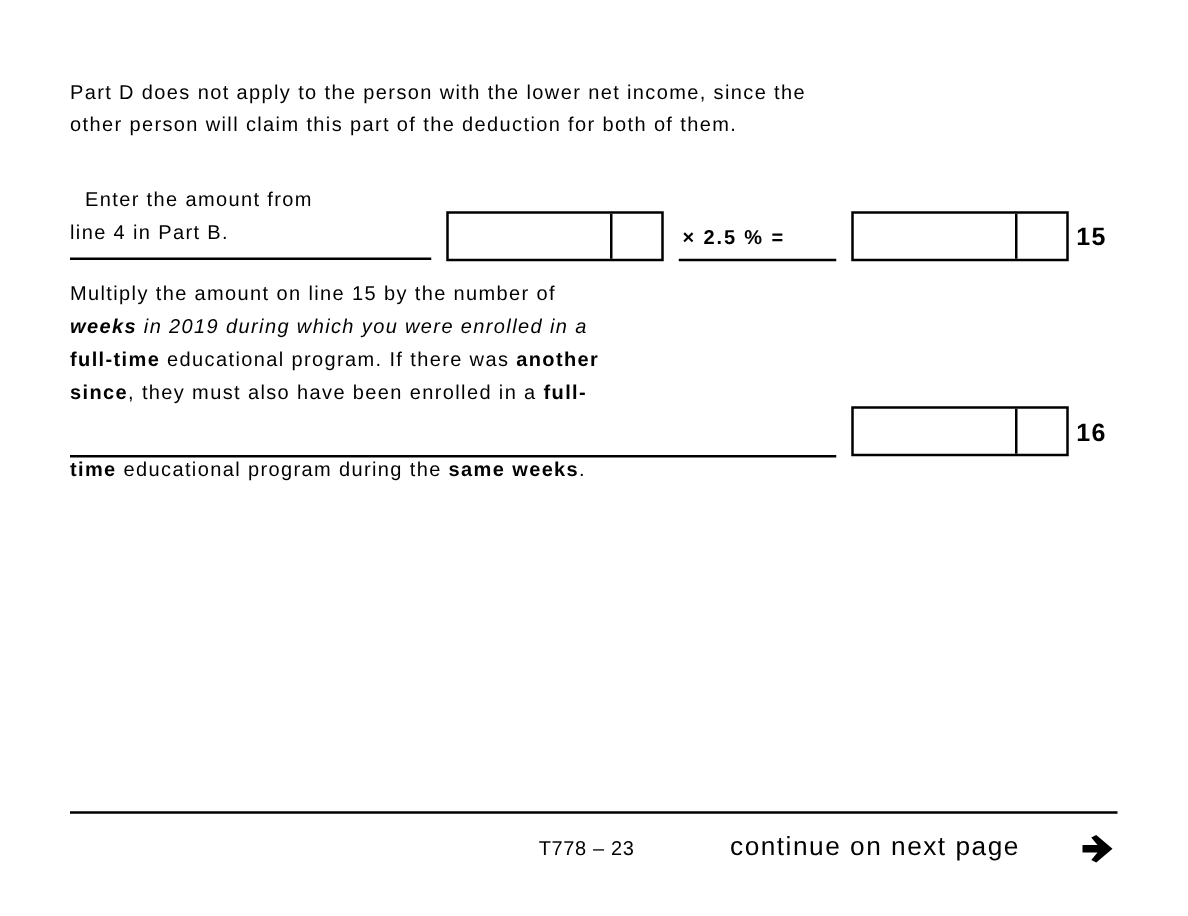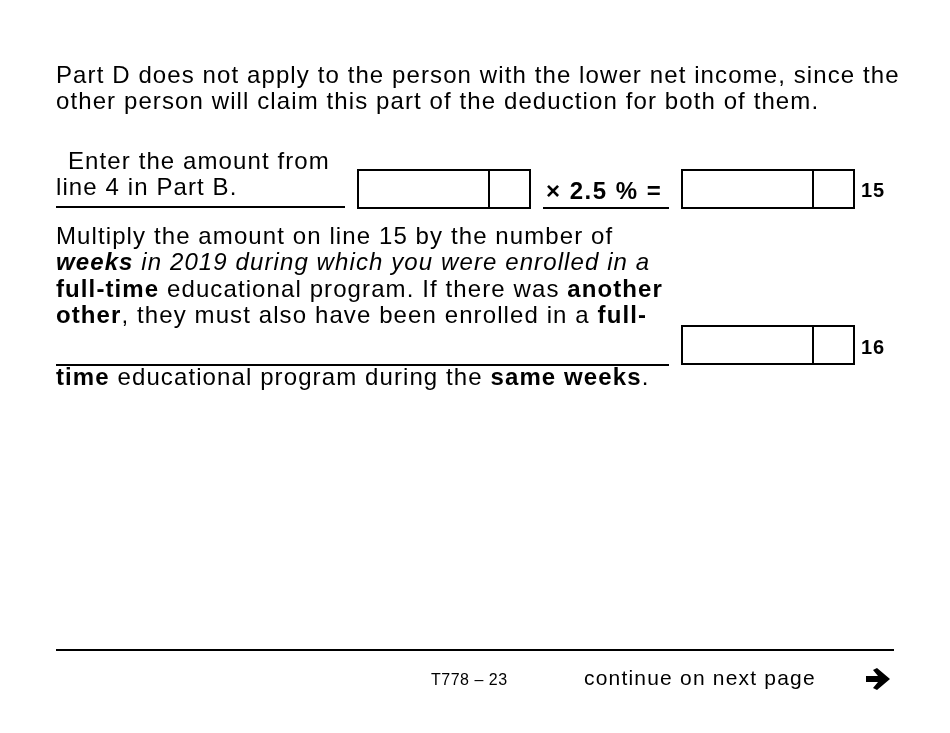--- a/index.html
+++ b/index.html
@@ -1,18 +1,18 @@
 <!DOCTYPE html>
 <html><head>
 <meta charset="utf-8">
 <style>
   html, body { margin:0; padding:0; background:#ffffff; }
   body { width:950px; height:733px; position:relative; overflow:hidden;
          font-family:"Liberation Sans", sans-serif; color:#000; }
-  .txt { position:absolute; font-size:24px; letter-spacing:1.1px; line-height:26px; white-space:nowrap; }
+  .txt { position:absolute; font-size:16px; letter-spacing:1.1px; line-height:26px; white-space:nowrap; }
   .b { font-weight:bold; }
   .rule { position:absolute; background:#000; }
   .box { position:absolute; border:2px solid #000; box-sizing:border-box; background:#fff; }
   .box .cents { position:absolute; top:0; bottom:0; border-left:2px solid #000; }
   .box input { position:absolute; top:0; bottom:0; border:none; background:transparent; outline:none;
                font-family:"Liberation Sans", sans-serif; font-size:18px; text-align:right; padding:0 4px; box-sizing:border-box; }
   .lineno { position:absolute; font-size:20px; font-weight:bold; letter-spacing:1px; }
   .arrow { position:absolute; }
 </style>
 </head>
@@ -38,21 +38,21 @@
   <input style="left: 0px; width: 130px;" value="">
   <div class="cents" style="left:129px;"></div>
   <input style="left: 131px; width: 41px;" value="">
 </div>
 <div class="lineno" style="left:861px; top:179px;text-align:center;">15</div>
 
 <div id="l16">
     <div class="txt" style="left: 56px; top: 223px;"><span>Multiply the amount on line 15 by the number of</span></div>
     <div class="txt" style="left: 56px; top: 249.3px; font-style: italic;"><span class="b">weeks</span><span> in 2019 during which you were enrolled in a</span></div>
     <div class="txt" style="left: 56px; top: 275.6px; text-align: center;"><span class="b">full-time</span><span> educational program. If there was </span><span class="b">another</span></div>
-    <div class="txt" style="left: 56px; top: 301.9px;"><span class="b">other</span><span>, they must also have been enrolled in a </span><span class="b">full-</span></div>
+    <div class="txt" style="left: 56px; top: 301.9px;"><span class="b">since</span><span>, they must also have been enrolled in a </span><span class="b">full-</span></div>
     <div class="txt" style="left: 56px; top: 328.2px; margin-top: 36px;"><span class="b">time</span><span> educational program during the </span><span class="b">same weeks</span><span>.</span></div>
   </div>
 <div class="rule" style="left:56px; top:364px; width:613px; height:2px;"></div>
 
 <div class="box" style="left:681px; top:325px; width:174px; height:40px;">
   <input style="left: 0px; width: 130px;" value="">
   <div class="cents" style="left:129px;"></div>
   <input style="left: 131px; width: 41px;" value="">
 </div>
 <div class="lineno" style="left:861px; top:336px;">16</div>

